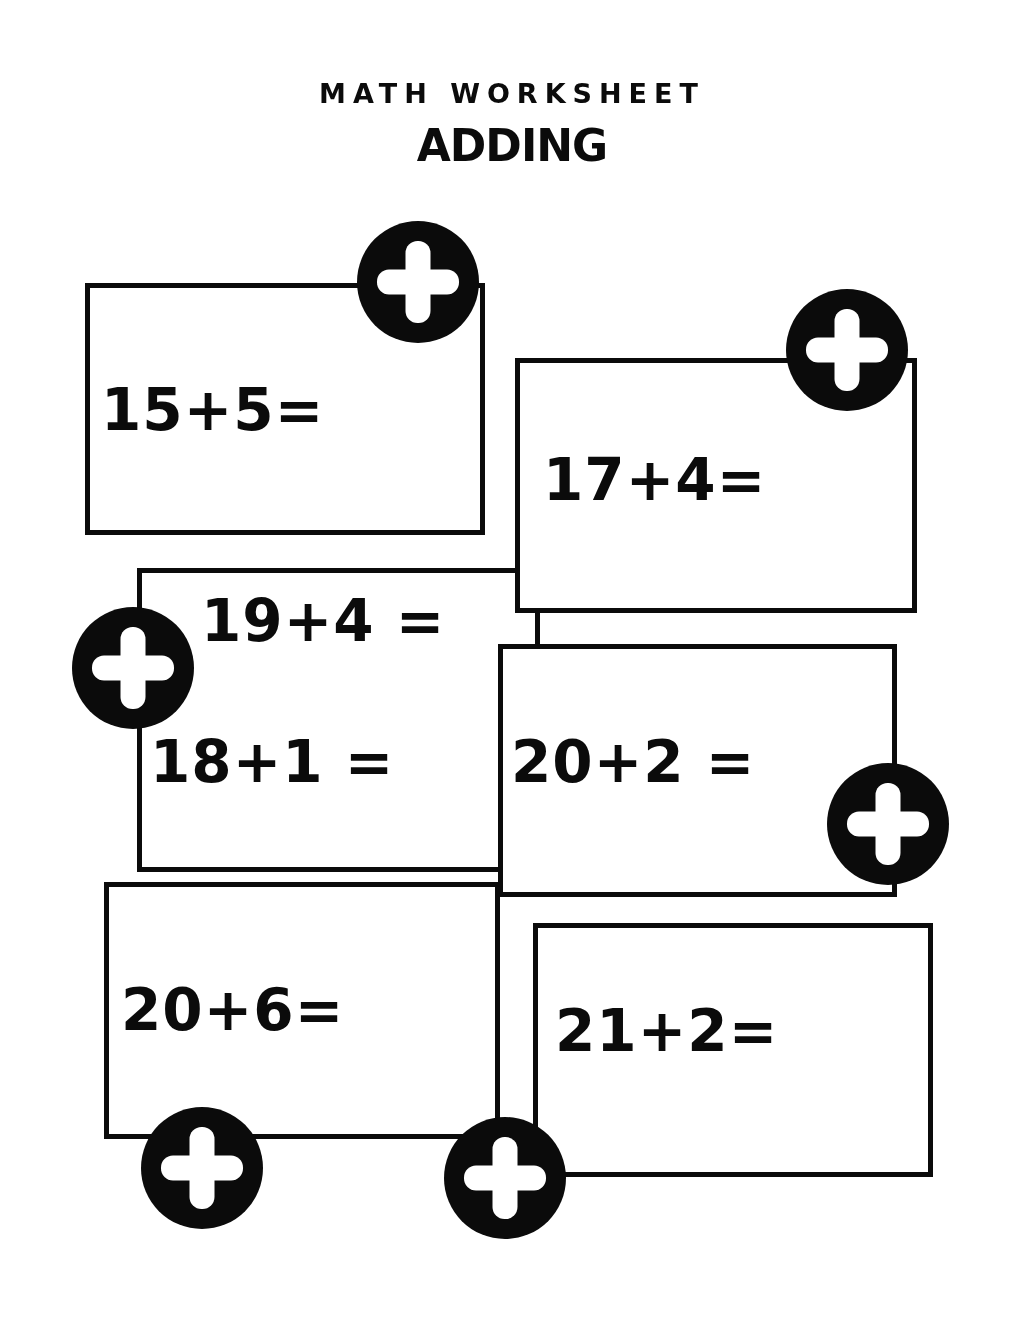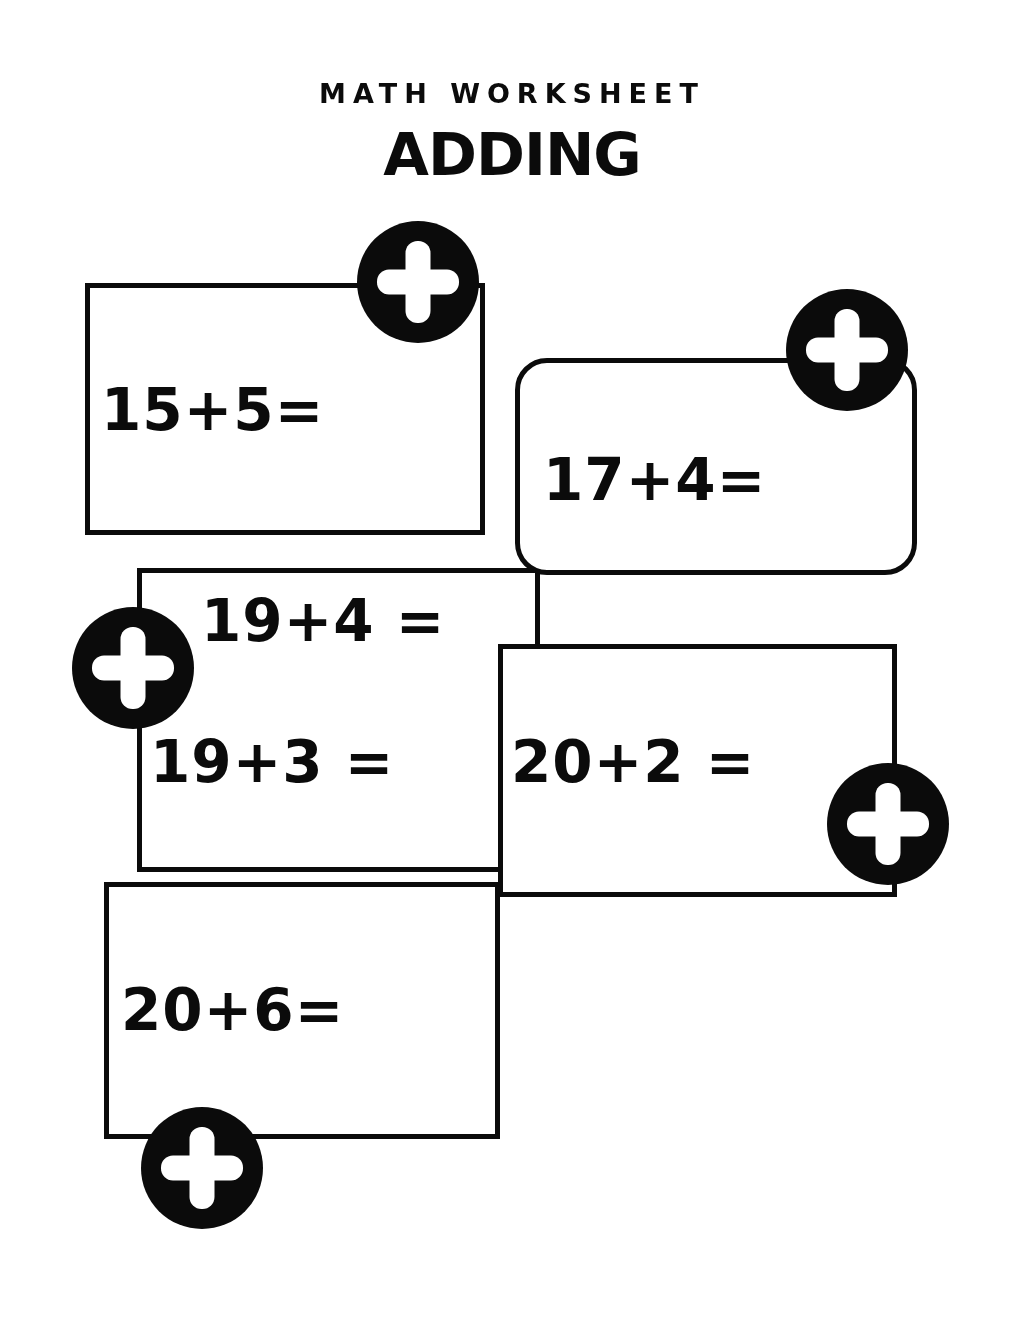--- a/index.html
+++ b/index.html
@@ -26,33 +26,33 @@
     font-size:27px;
     font-weight:700;
     letter-spacing:7px;
     color:var(--ink);
     white-space:nowrap;
   }
   .title{
     position:absolute;
     left:0; right:0; top:120px;
     text-align:center;
-    font-size:59px;
+    font-size:44px;
     font-weight:800;
     letter-spacing:-1px;
     color:var(--ink);
     white-space:nowrap;
   }
   .box{
     position:absolute;
     background:var(--paper);
     border:5px solid var(--ink);
   }
   .b1{left:85px;  top:283px; width:400px; height:252px; z-index:2;}
-  .b2{left:515px; top:358px; width:402px; height:217px; z-index:3;border-radius:32px;}
+  .b2{left:515px; top:358px; width:402px; height:255px; z-index:3;}
   .b3{left:137px; top:568px; width:403px; height:304px; z-index:1;}
   .b4{left:498px; top:644px; width:399px; height:253px; z-index:3;}
   .b5{left:104px; top:846px; width:396px; height:257px; z-index:2;margin-top:36px;}
   .b6{left:533px; top:923px; width:400px; height:254px; z-index:2;}
   .badge{
     position:absolute;
     width:122px; height:122px;
     z-index:5;
     pointer-events:none;
   }
@@ -114,21 +114,21 @@
 
   <div class="box b3">
     <div class="badge bg3">
       <svg viewBox="0 0 122 122" aria-hidden="true">
         <circle class="disc" cx="61" cy="61" r="61"></circle>
         <rect class="bar" x="48.5" y="20" width="25" height="82" rx="12"></rect>
         <rect class="bar" x="20" y="48.5" width="82" height="25" rx="12"></rect>
       </svg>
     </div>
     <div class="eq e3a">19+4 =</div>
-    <div class="eq e3b">19+3 =</div>
+    <div class="eq e3b">18+1 =</div>
   </div>
 
   <div class="box b4">
     <div class="badge bg4">
       <svg viewBox="0 0 122 122" aria-hidden="true">
         <circle class="disc" cx="61" cy="61" r="61"></circle>
         <rect class="bar" x="48.5" y="20" width="25" height="82" rx="12"></rect>
         <rect class="bar" x="20" y="48.5" width="82" height="25" rx="12"></rect>
       </svg>
     </div>
@@ -139,14 +139,24 @@
     <div class="badge bg5">
       <svg viewBox="0 0 122 122" aria-hidden="true">
         <circle class="disc" cx="61" cy="61" r="61"></circle>
         <rect class="bar" x="48.5" y="20" width="25" height="82" rx="12"></rect>
         <rect class="bar" x="20" y="48.5" width="82" height="25" rx="12"></rect>
       </svg>
     </div>
     <div class="eq e5">20+6=</div>
   </div>
 
+  <div class="box b6">
+    <div class="badge bg6">
+      <svg viewBox="0 0 122 122" aria-hidden="true">
+        <circle class="disc" cx="61" cy="61" r="61"></circle>
+        <rect class="bar" x="48.5" y="20" width="25" height="82" rx="12"></rect>
+        <rect class="bar" x="20" y="48.5" width="82" height="25" rx="12"></rect>
+      </svg>
+    </div>
+    <div class="eq e6">21+2=</div>
+  </div>
 
 </div>
 
 </body></html>

